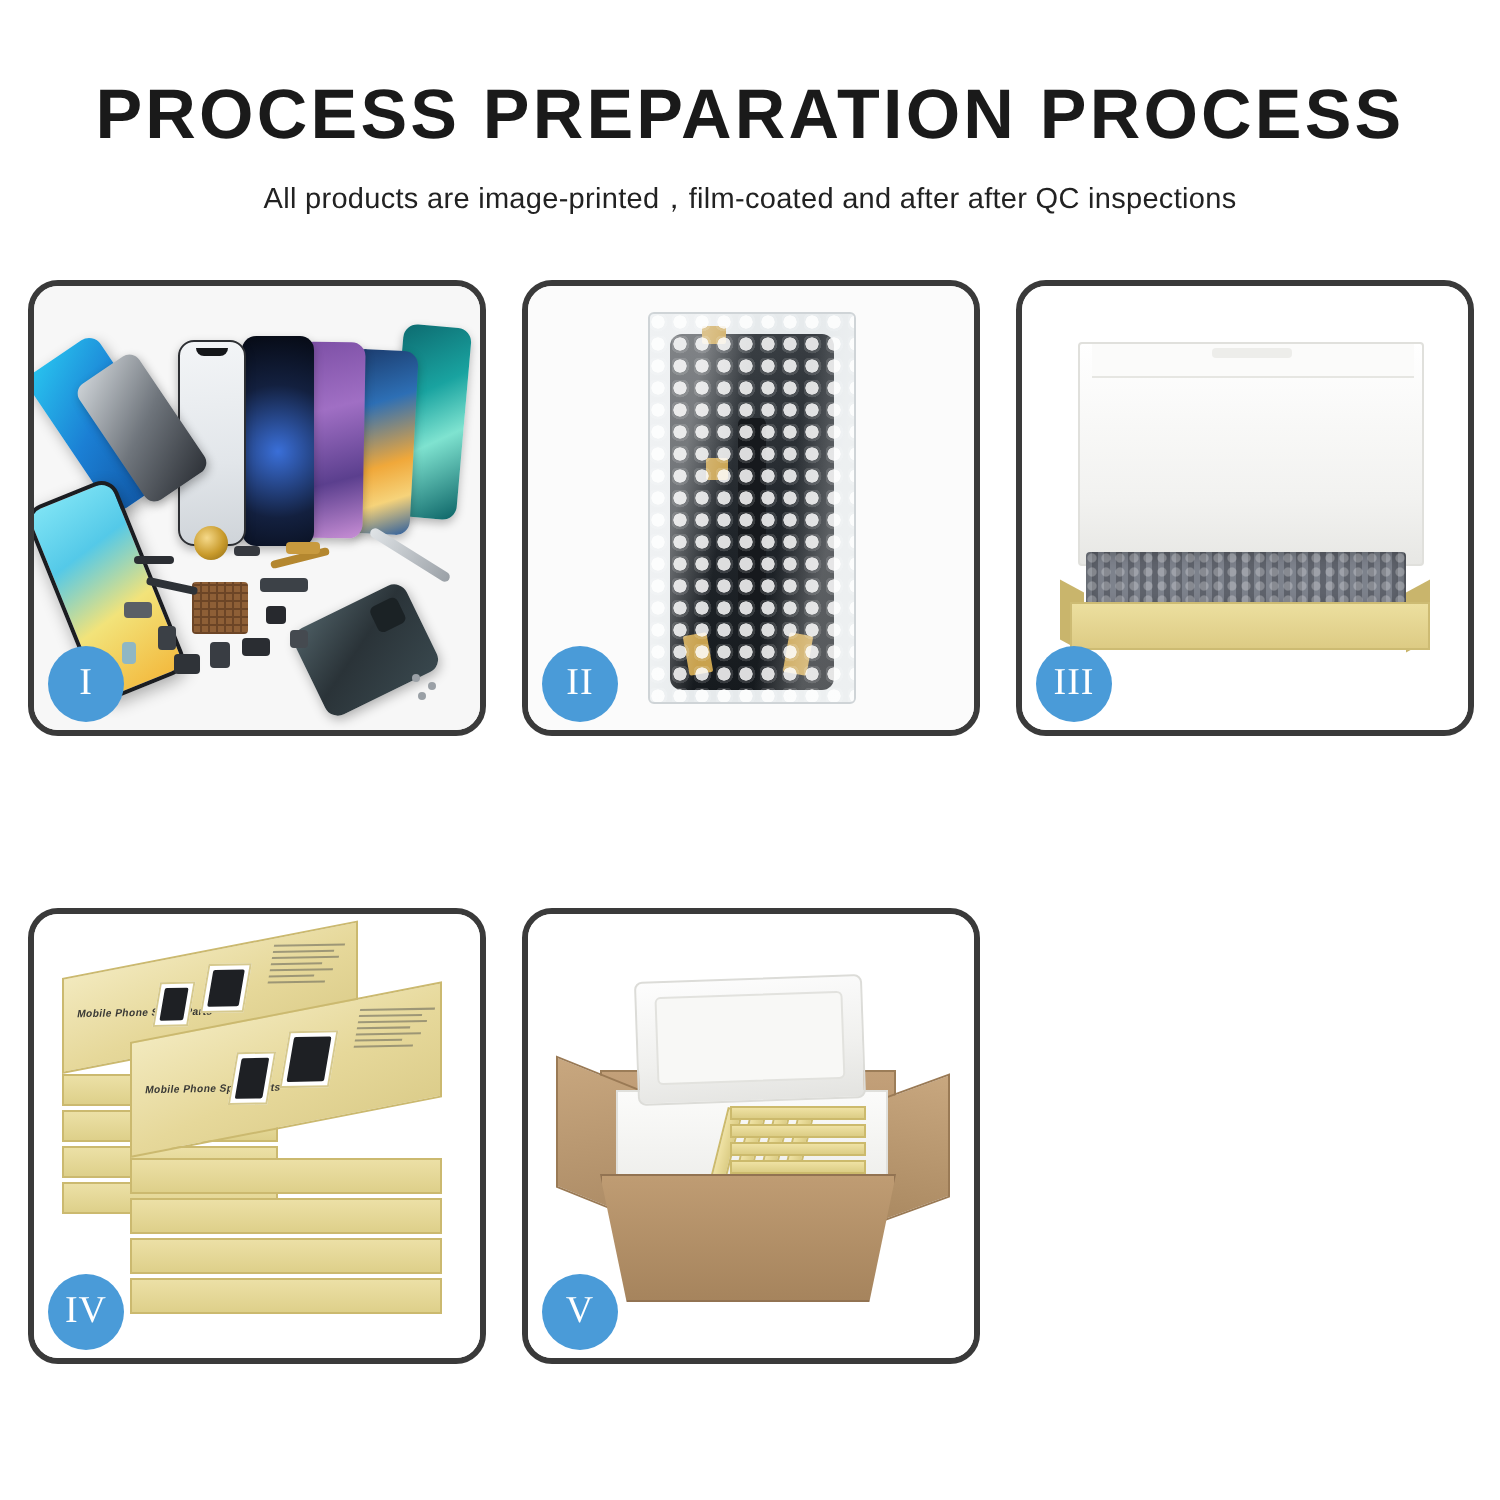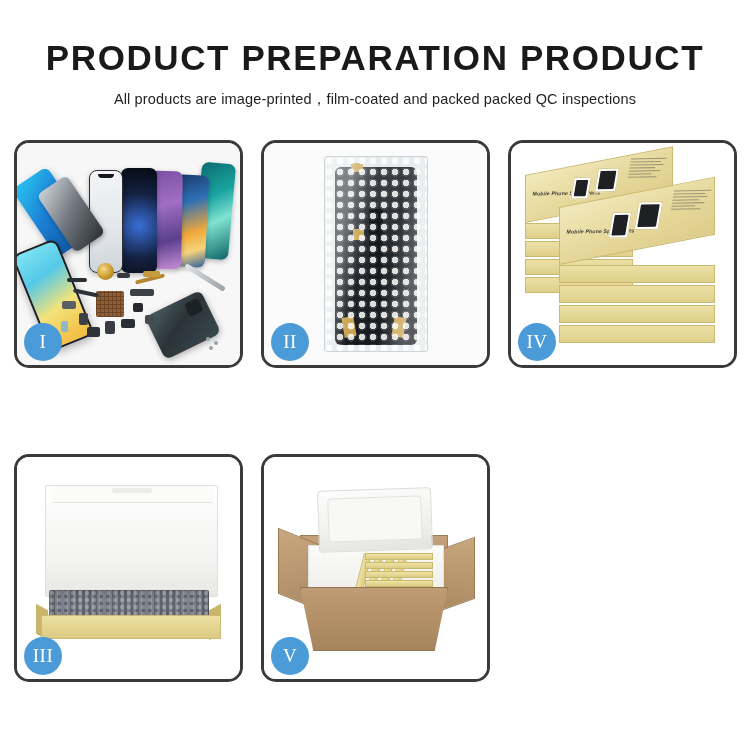--- a/index.html
+++ b/index.html
@@ -386,22 +386,22 @@
     position:absolute; left:110px; top:84px; width:1.5px; height:100px;
     background:#8f7351; opacity:.6;
   }
 </style>
 </head>
 <body>
 
 <div class="page">
 
   <div class="header">
-    <div class="title">PRODUCT PREPARATION PRODUCT</div>
-    <div class="subtitle">All products are image-printed，film-coated and packed packed QC inspections</div>
+    <div class="title">PROCESS PREPARATION PROCESS</div>
+    <div class="subtitle">All products are image-printed，film-coated and after after QC inspections</div>
   </div>
 
   <div class="grid">
 
     <div class="panel">
       <div class="panel-stage">
         <div class="p1-bg"></div>
 
         <div class="ph ph-teal"></div>
         <div class="ph ph-orange"></div>
@@ -454,20 +454,33 @@
           <div class="bag-tape t4"></div>
           <div class="bubbles"></div>
           <div class="bag-sheen"></div>
         </div>
       </div>
       <div class="badge">II</div>
     </div>
 
     <div class="panel">
       <div class="panel-stage">
+        <div class="p3-bg"></div>
+        <div class="box3-base"></div>
+        <div class="box3-lid"></div>
+        <div class="box3-wrap"></div>
+        <div class="box3-left"></div>
+        <div class="box3-right"></div>
+        <div class="box3-front"></div>
+      </div>
+      <div class="badge">III</div>
+    </div>
+
+    <div class="panel">
+      <div class="panel-stage">
         <div class="p4-bg"></div>
         <div class="stackwrap">
 
           <div class="sbox" style="left:6px; top:62px; width:108px; height:16px;"></div>
           <div class="sbox" style="left:6px; top:80px; width:108px; height:16px;"></div>
           <div class="sbox" style="left:6px; top:98px; width:108px; height:16px;"></div>
           <div class="sbox" style="left:6px; top:116px; width:108px; height:16px;"></div>
 
           <div class="sbox-top" style="left:6px; top:14px; width:148px; height:48px; transform: skewY(-11deg); transform-origin: left top;">
             <div class="slabel" style="left:6px; top:22px; transform: rotate(10deg);">Mobile Phone Spare Parts</div>
@@ -508,33 +521,20 @@
               <span style="width:70%"></span>
                 <span style="width:88%"></span>
                 <span style="width:62%"></span>
               <span style="width:78%"></span>
             </div>
           </div>
 
         </div>
       </div>
       <div class="badge">IV</div>
-    </div>
-
-    <div class="panel">
-      <div class="panel-stage">
-        <div class="p3-bg"></div>
-        <div class="box3-base"></div>
-        <div class="box3-lid"></div>
-        <div class="box3-wrap"></div>
-        <div class="box3-left"></div>
-        <div class="box3-right"></div>
-        <div class="box3-front"></div>
-      </div>
-      <div class="badge">III</div>
     </div>
 
     <div class="panel">
       <div class="panel-stage">
         <div class="p5-bg"></div>
         <div class="carton-back"></div>
         <div class="flap-l"></div>
         <div class="flap-r"></div>
         <div class="foam-box"></div>
         <div class="yellow-stack">

